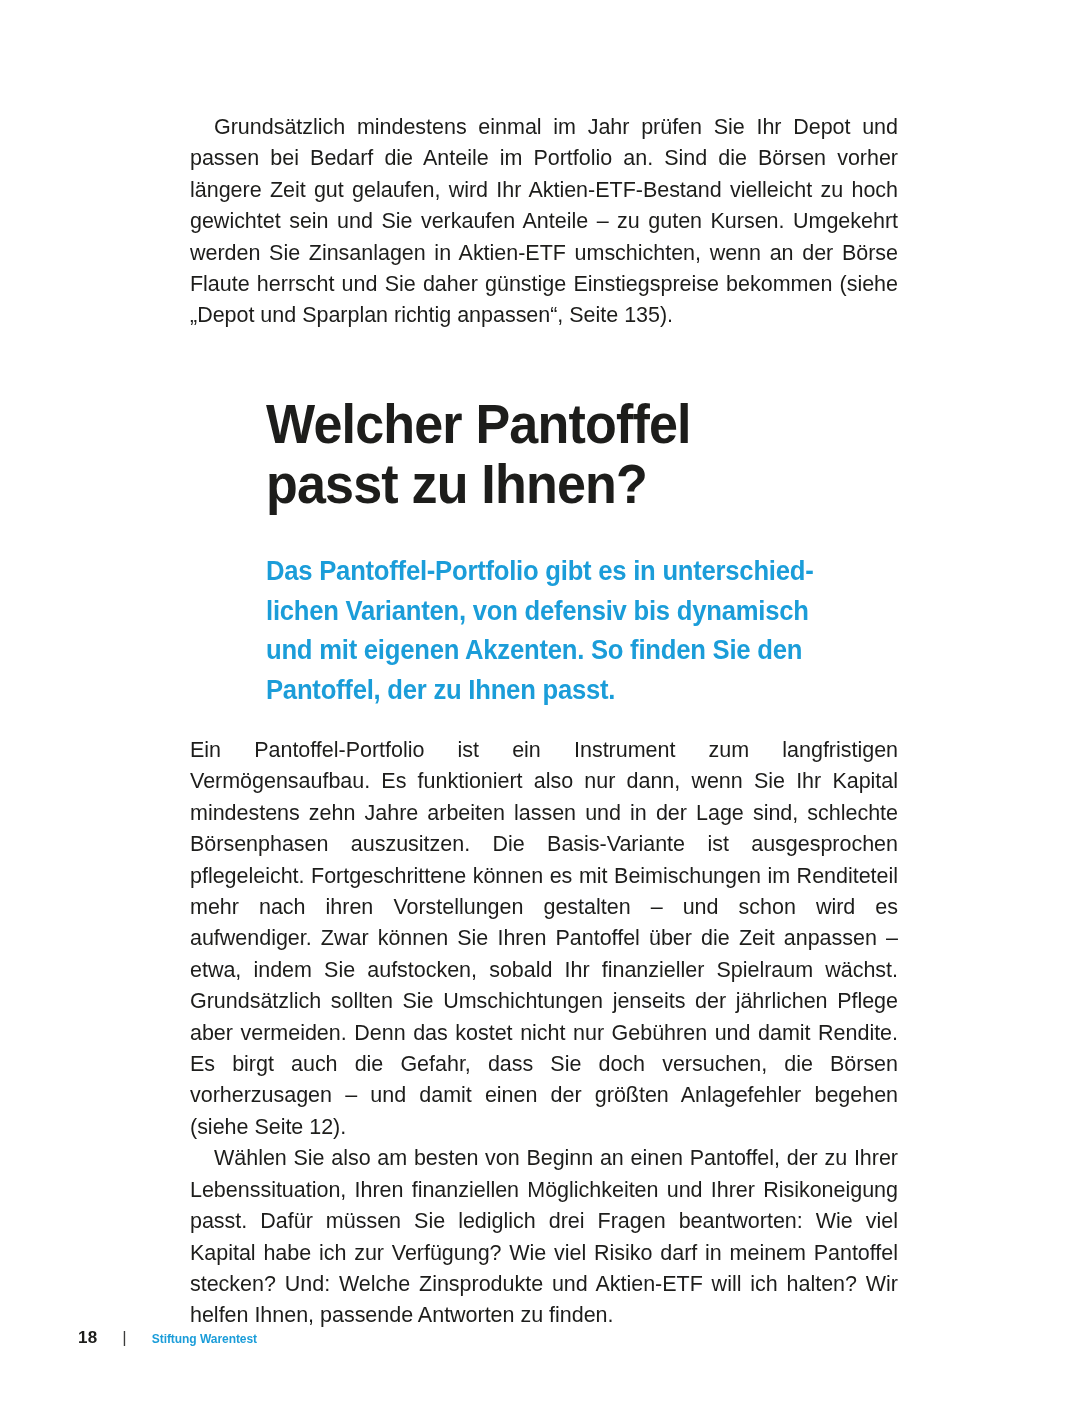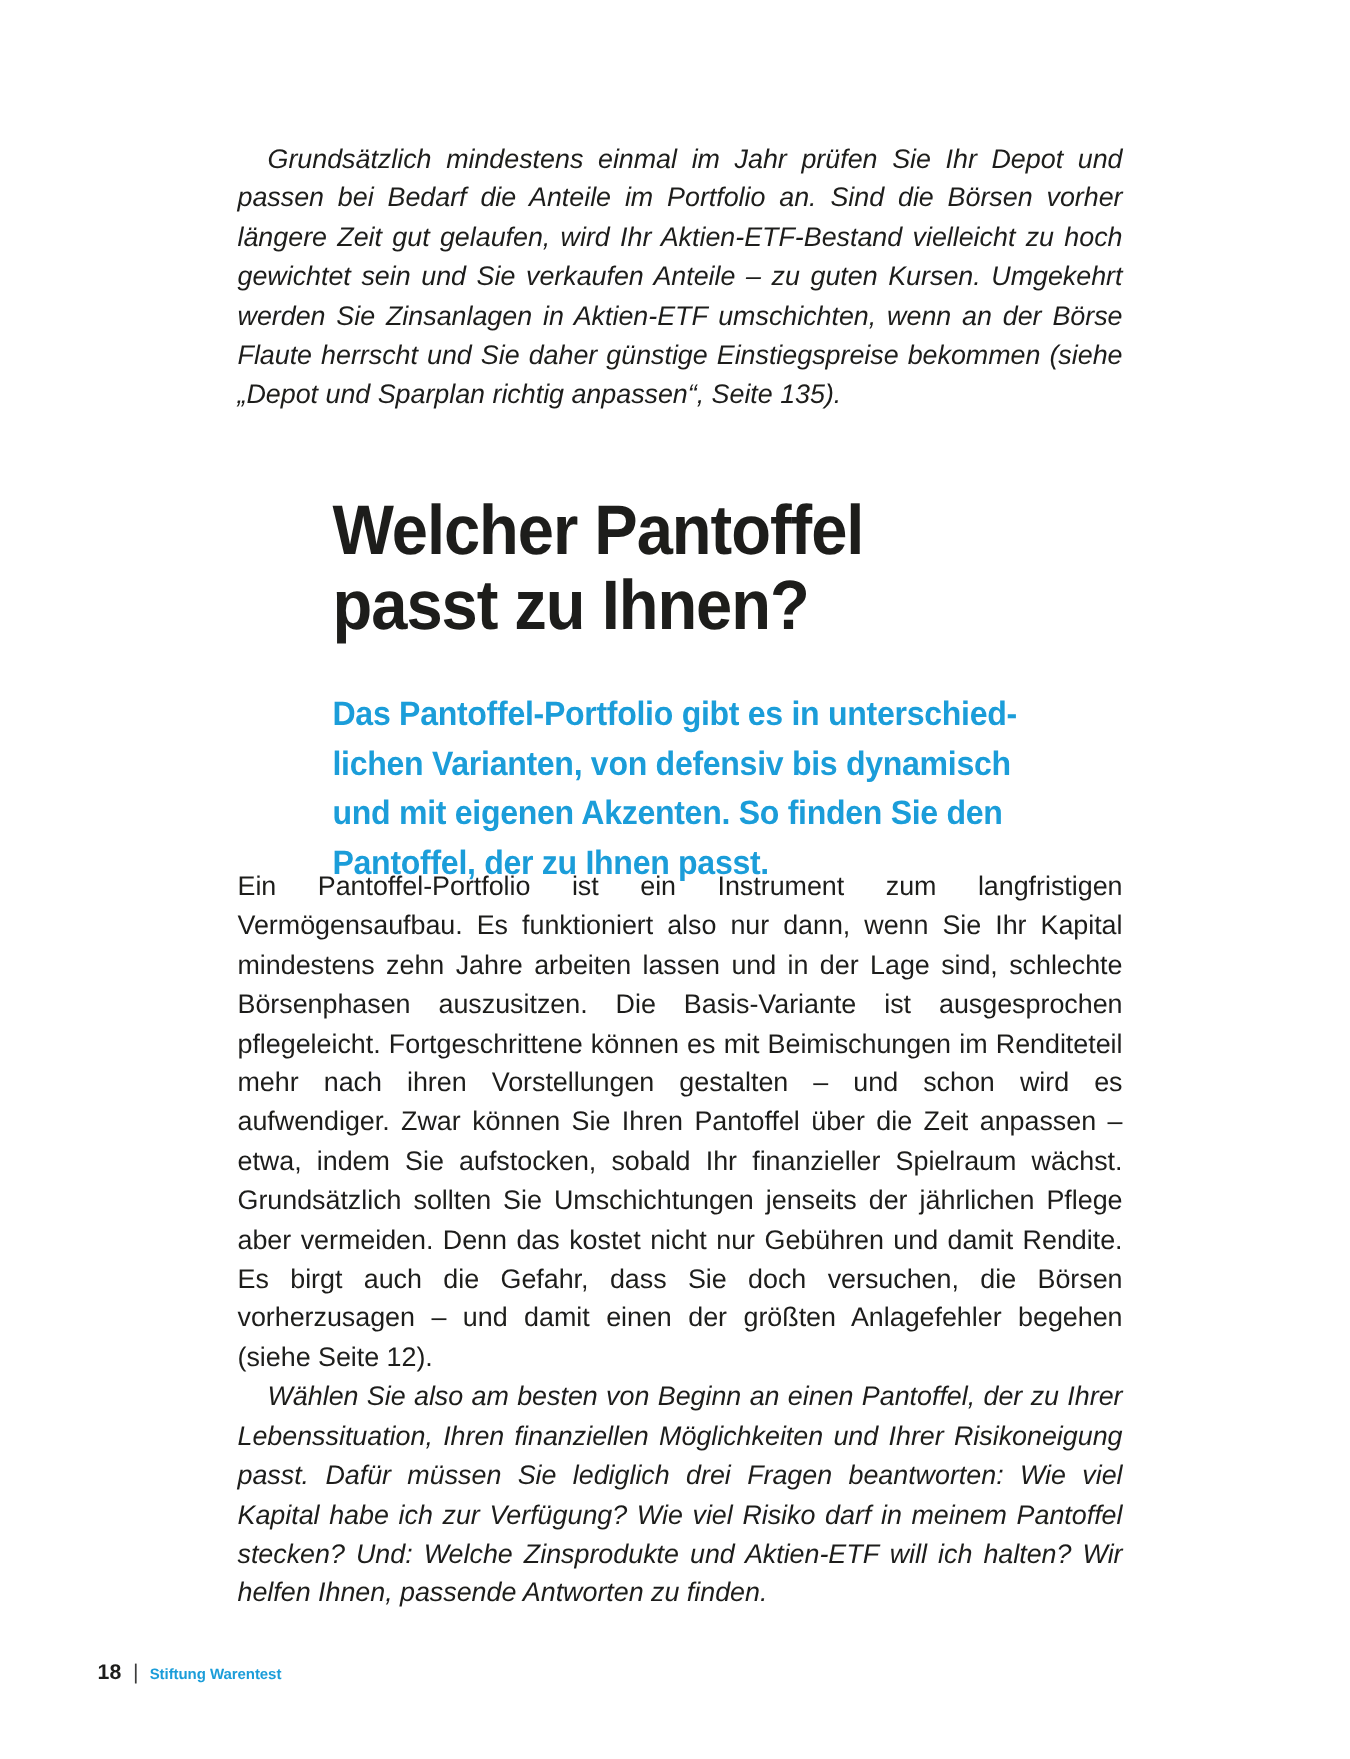--- a/index.html
+++ b/index.html
@@ -47,21 +47,20 @@
     hyphens: manual;
     letter-spacing: -0.02px;
   }
 
   p.body-text.indented {
     text-indent: 24px;
   }
 
   p.body-text.last-line-left {
     text-align-last: left;
-    font-style: italic;
   }
 
   
   .headline-block {
     top: 394px;
     left: 266px;
     width: 640px;
   }
 
   h1.headline {
@@ -92,32 +91,32 @@
     font-weight: 700;
     color: #1b9dd9;
     letter-spacing: -0.25px;
     transform: scaleX(0.95);
     transform-origin: left top;
     white-space: pre-line;
   }
 
   
   .body-block {
-    top: 694px;
+    top: 735px;
     width: 708px;
   }
 
   
   .footer {
     position: absolute;
     left: 78px;
     top: 1328px;
     display: flex;
     align-items: baseline;
-    gap: 0;
+    gap: 16px;
   }
 
   .footer .page-number {
     font-size: 17px;
     font-weight: 700;
     color: #1d1d1b;
     letter-spacing: 0.2px;
   }
 
   .footer .separator {

